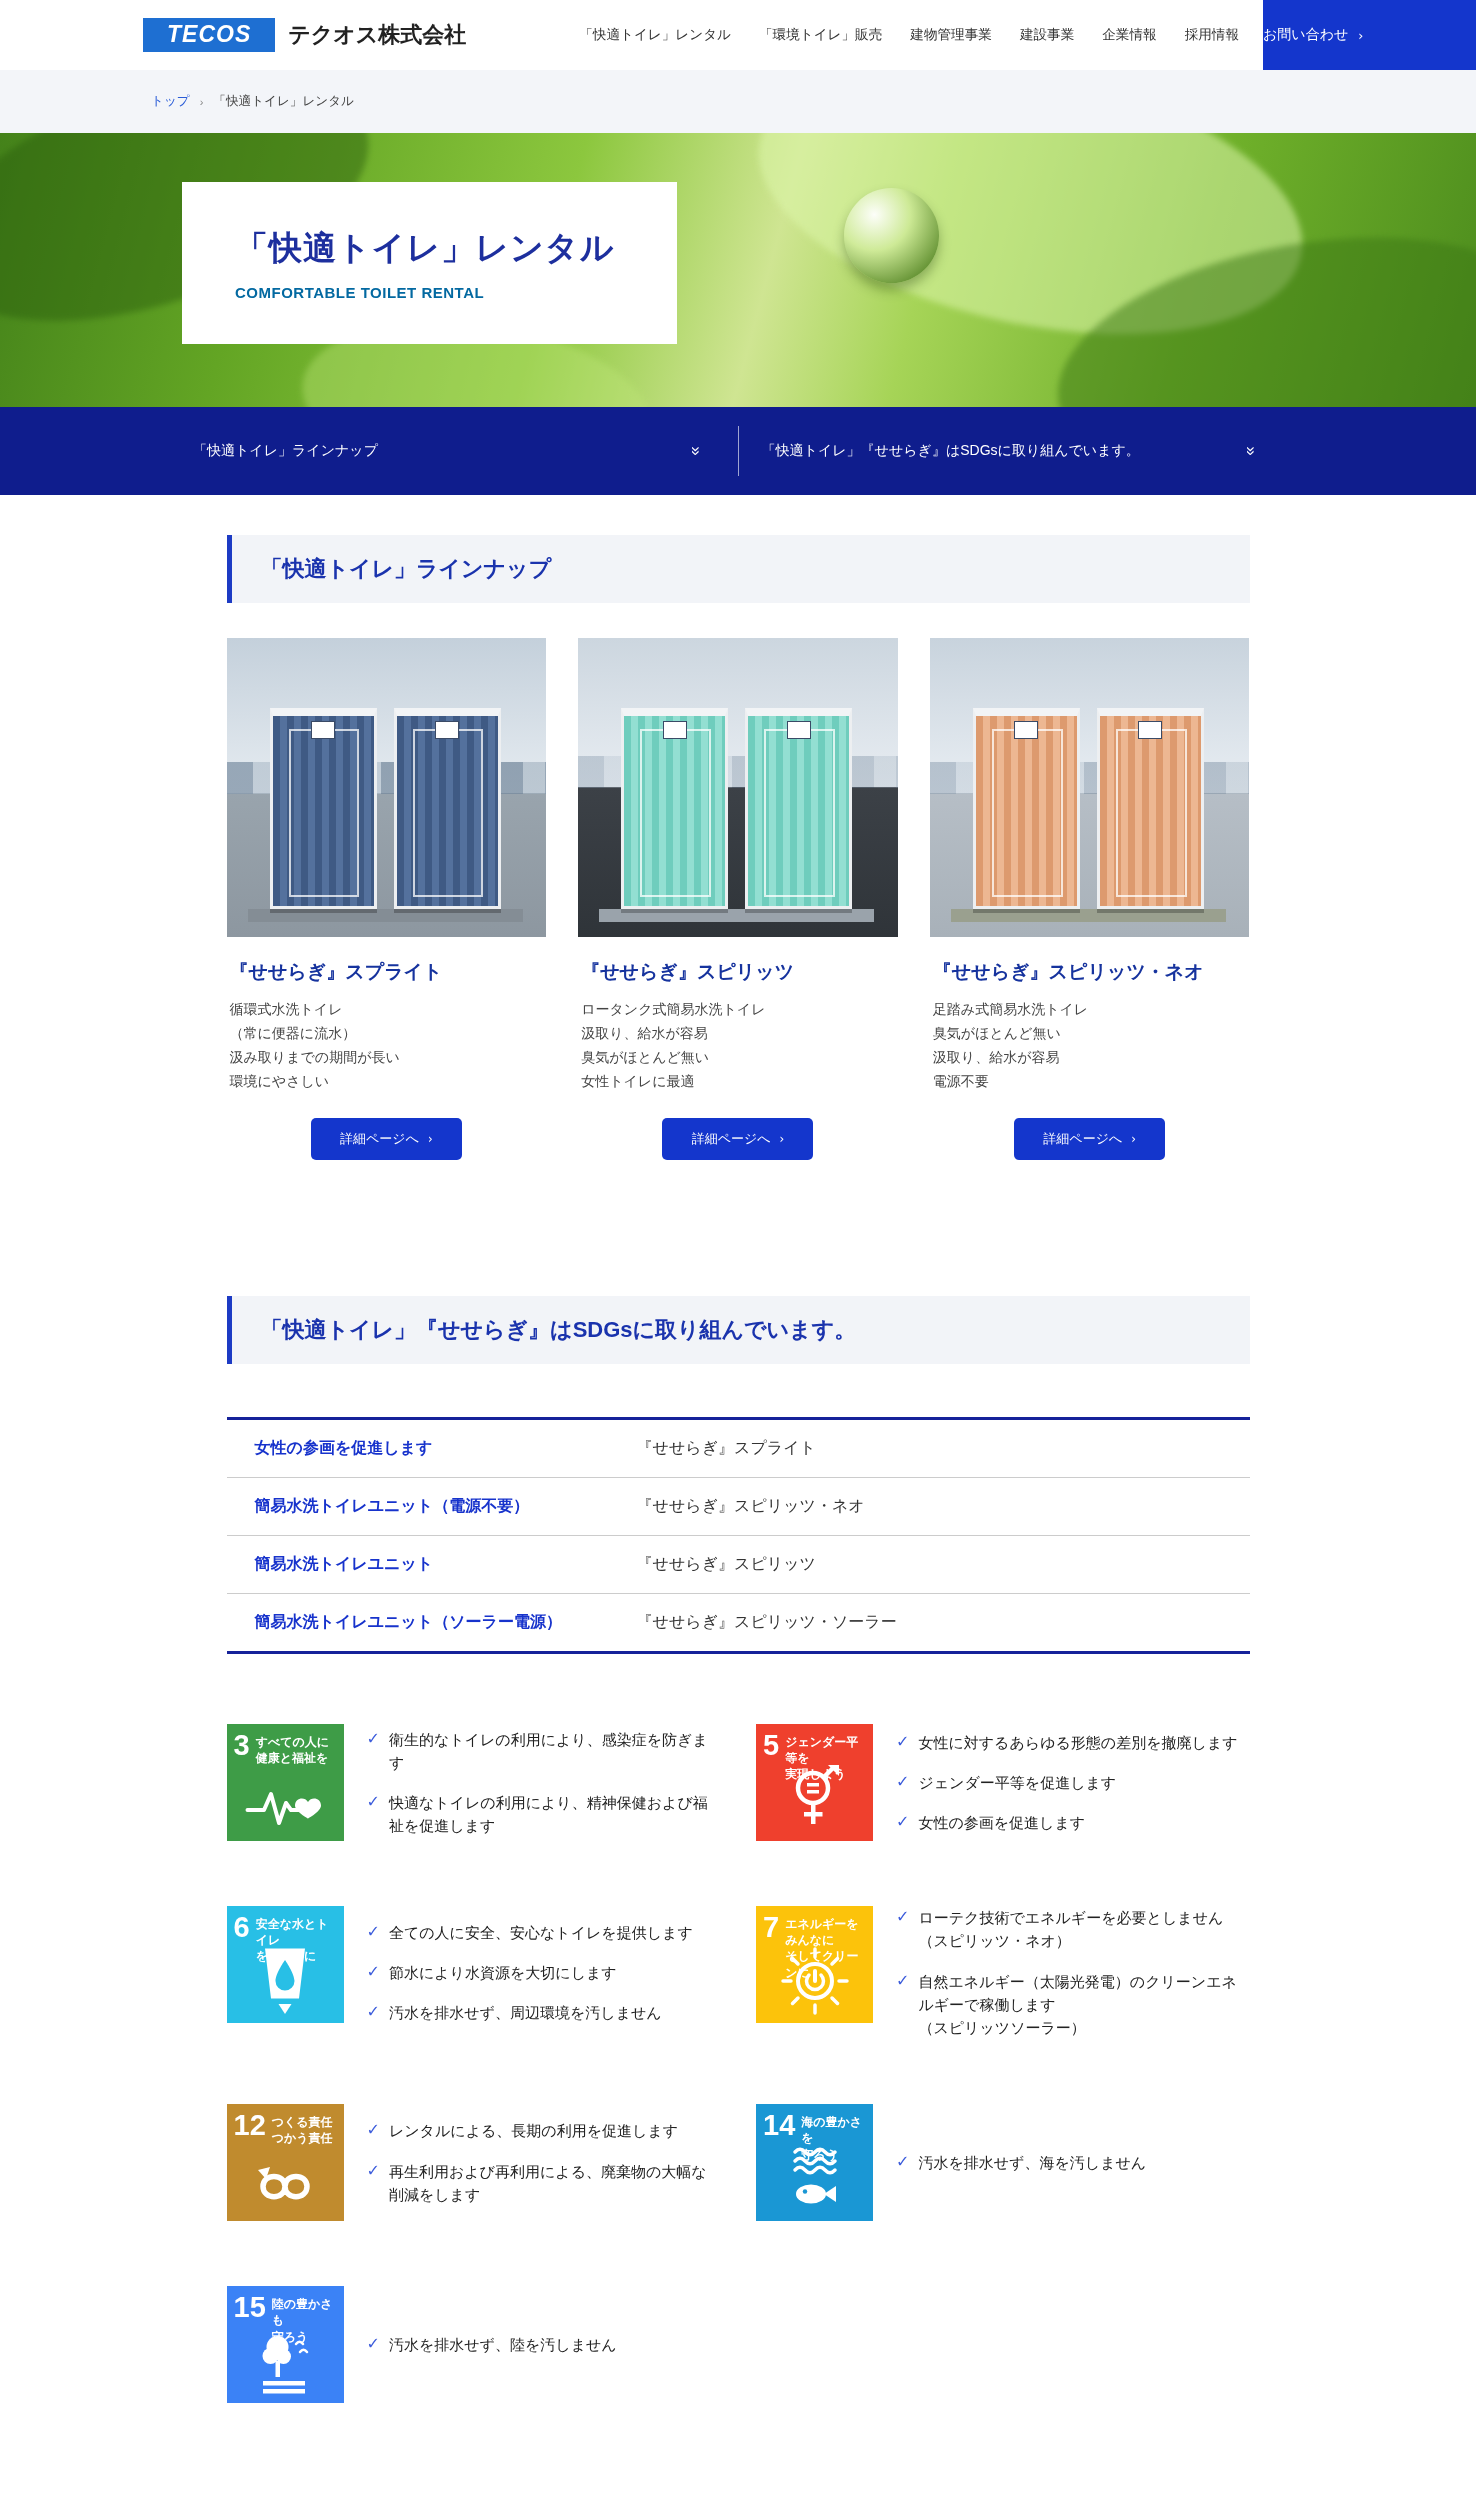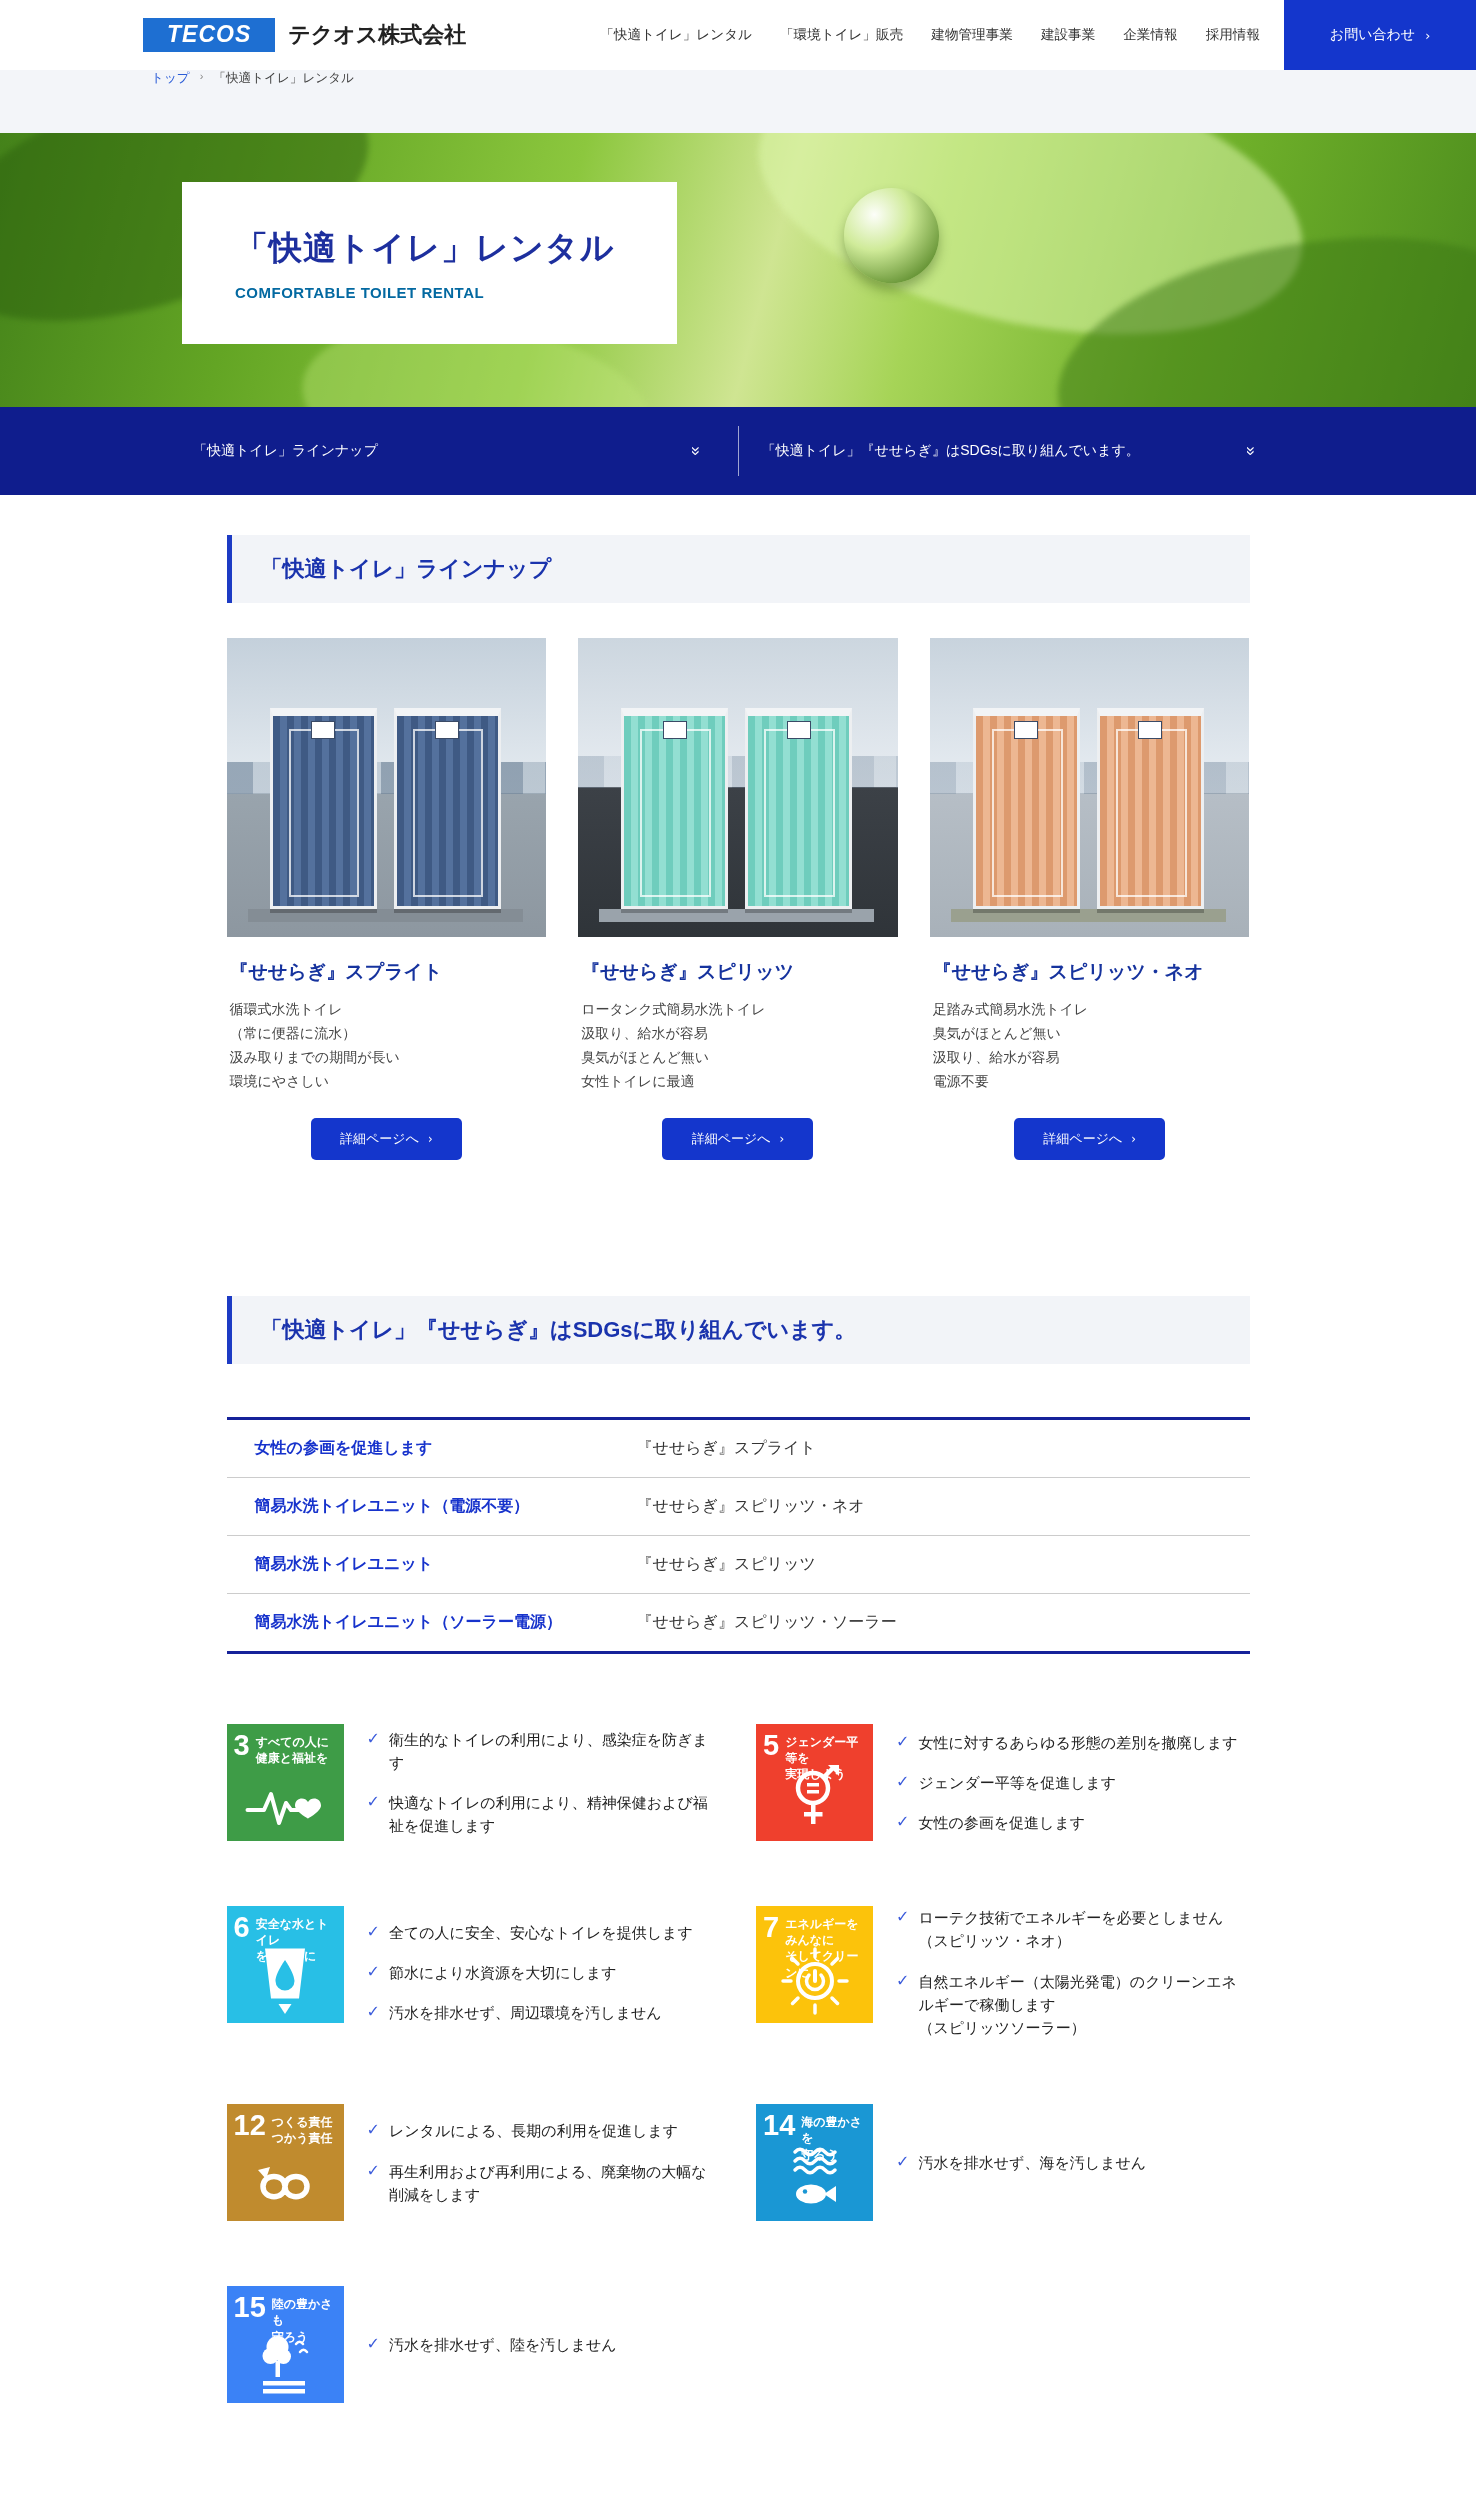--- a/index.html
+++ b/index.html
@@ -5,26 +5,26 @@
   * { margin:0; padding:0; box-sizing:border-box; }
   html,body { width:1476px; background:#fff; font-family:"Liberation Sans","DejaVu Sans",sans-serif; color:#333; }
 
   
   .header { height:70px; display:flex; align-items:center; background:#fff; }
   .logo-box { margin-left:143px; background:#1e6fd2; color:#fff; font-style:italic; font-weight:bold;
               font-size:23px; line-height:1; padding:5px 24px 6px; letter-spacing:1px; flex:none; }
   .company-name { font-size:22px; font-weight:bold; color:#222; margin-left:13px; white-space:nowrap; }
   .gnav { display:flex; margin-left:auto; gap:28px; font-size:13.6px; color:#333; margin-right:24px; white-space:nowrap; }
   .gnav span { cursor:pointer; }
-  .header-cta { width:192px; height:70px; background:#1436cc; color:#fff; display:flex; align-items:center;
-                justify-content:center; gap:10px; font-size:14px; flex:none; cursor:pointer; }
+  .header-cta { width:213px; height:70px; background:#1436cc; color:#fff; display:flex; align-items:center;
+                justify-content:flex-start; gap:10px; font-size:14px; flex:none; cursor:pointer; }
   .chev { font-family:"DejaVu Sans",sans-serif; font-size:0.9em; }
 
   
-  .breadcrumb { height:63px; background:#f3f5f9; display:flex; gap:10px;
+  .breadcrumb { height:63px; background:#f3f5f9; display:flex; align-items:center; gap:10px;
                 padding-left:151px; font-size:12.6px; }
   .bc-home { color:#2a5cd7; cursor:pointer; }
   .bc-sep  { color:#888; font-size:11px; }
   .bc-cur  { color:#444; }
 
   
   .hero { position:relative; height:274px; overflow:hidden;
           background:linear-gradient(105deg,#44821a 0%,#63a524 18%,#8cc73e 38%,#cfe592 52%,#a6d457 62%,#6fb02a 80%,#4c8c1d 100%); }
   .leaf { position:absolute; border-radius:50%; filter:blur(3px); }
   .leaf.l1 { width:452px; height:211px; left:-75px; top:-40px; background:rgba(40,90,10,.45); transform:rotate(-18deg); }

